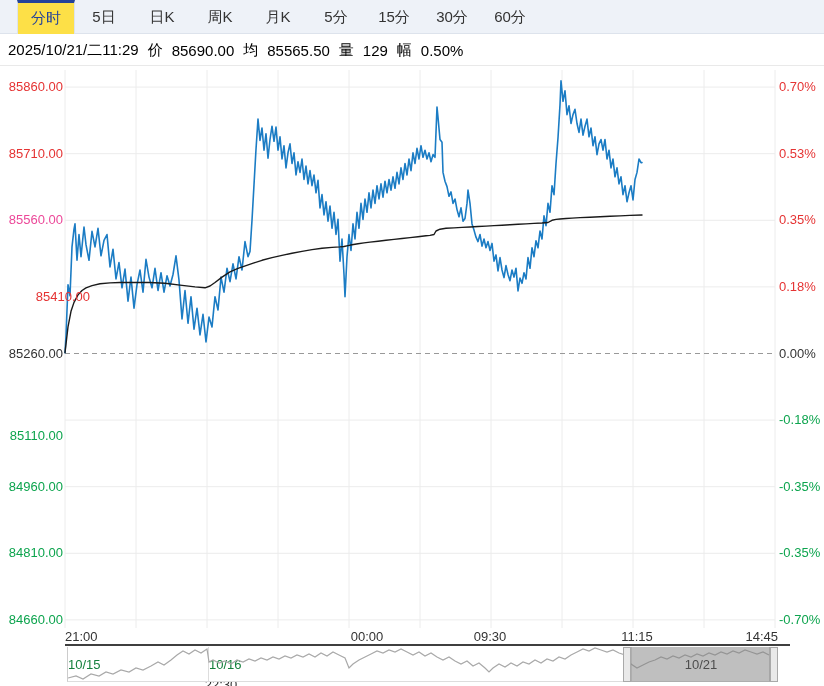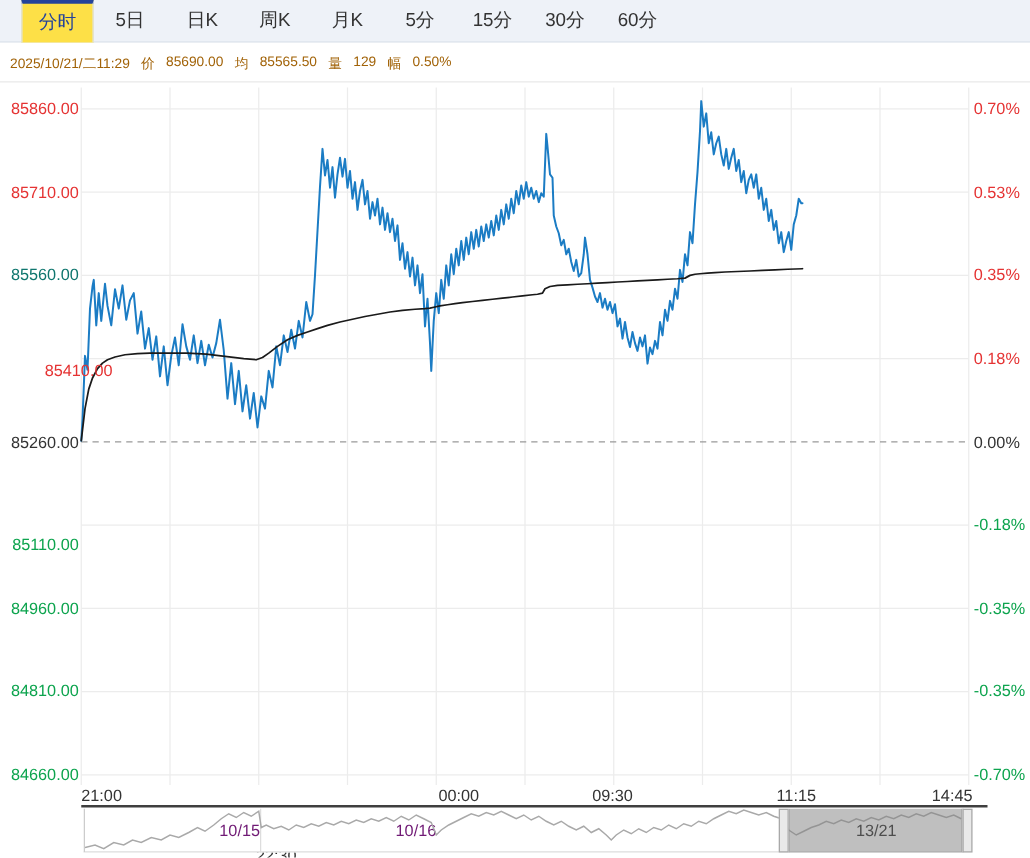--- a/index.html
+++ b/index.html
@@ -10,39 +10,39 @@
   
   #tab-bar { position:absolute; left:0; top:0; width:824px; height:34px;
     background:#eef2f8; border-bottom:1px solid #dde3ec; display:flex; padding-left:17px; }
   .tab { width:58px; height:34px; line-height:33px; text-align:center; font-size:15px;
     color:#333; cursor:pointer; }
   .tab.active { background:#fde047; border-top:3px solid #24439a; line-height:29px;
     color:#24439a; border-left:1px solid #dde3ec; border-right:1px solid #dde3ec; }
 
   
   #info-bar { position:absolute; left:0; top:35px; width:824px; height:31px;
-    border-bottom:1px solid #e9e9e9; font-size:11px; color:#a16207;
+    border-bottom:1px solid #e9e9e9; font-size:15px; color:#000000;
     display:flex; align-items:center; padding-left:8px; white-space:pre; }
   #info-bar span { margin-right:9px; }
 
   svg#chart { position:absolute; left:0; top:0; }
 
   .l-lab, .r-lab { position:absolute; font-size:13px; height:16px; line-height:16px; }
   .l-lab { left:3px; width:60px; text-align:right; }
   .r-lab { left:779px; width:45px; text-align:left; }
   .x-lab { position:absolute; top:629px; font-size:13px; color:#333; height:15px; line-height:15px; }
 
   
   #nav-track { position:absolute; left:67px; top:647px; width:703px; height:35px;
     border-left:1px solid #ccc; border-right:1px solid #ccc; border-bottom:1px solid #ddd;
     background:#fff; }
   .nav-seg { position:absolute; top:0; height:35px; border-left:1px solid #ddd; }
   .nav-seg:first-child { border-left:none; }
   .nav-lab { position:absolute; top:9px; height:18px; line-height:18px; width:100%;
-    text-align:right; font-size:13px; color:#701a75; }
+    text-align:left; font-size:13px; color:#15803d; }
   #nav-selection { position:absolute; top:0; height:35px; background:rgba(128,128,128,0.5); }
   #nav-sel-label { position:absolute; top:9px; height:18px; line-height:18px;
     text-align:center; font-size:13px; color:#4d4d4d; z-index:3; }
   .nav-handle { position:absolute; top:0; width:8px; height:35px; background:#e9e9e9;
     border:1px solid #a9a9a9; z-index:4; cursor:ew-resize; }
 </style>
 </head>
 <body>
 
 <div id="stage">
@@ -93,21 +93,21 @@
       <line x1="65" y1="553.3" x2="775" y2="553.3" stroke="#ececec" stroke-width="1"></line>
       <line x1="65" y1="619.9" x2="775" y2="619.9" stroke="#ececec" stroke-width="1"></line>
       <polyline points="65,352.6 66,335.7 68,284.7 70,295.8 72,246.9 74,229.2 75,223.9 77,260.3 79,234.5 81,256.7 84,227.0 86,244.7 89,260.3 92,231.4 95,246.9 98,228.3 101,255.8 104,240.3 107,234.5 110,266.9 113,249.2 116,278.9 119,262.5 122,287.8 125,269.1 128,301.1 131,277.1 134,308.2 137,284.7 140,270.0 143,292.2 146,259.4 149,277.1 152,287.8 155,268.3 158,290.5 161,272.7 164,292.2 167,275.8 170,286.0 173,274.5 176,255.8 179,280.2 182,318.9 185,290.5 188,323.3 191,296.7 194,329.1 197,308.2 200,334.9 203,314.4 206,342.0 209,317.1 212,326.9 215,296.7 218,310.0 221,277.1 224,292.2 227,268.3 230,281.6 233,263.8 236,278.9 239,256.7 242,270.0 245,241.6 248,256.7 250,251.4 252,220.3 254,184.8 256,149.3 258,119.1 260,140.4 262,128.0 264,150.2 266,133.7 268,158.1 270,139.5 272,126.2 274,141.3 276,127.1 278,150.2 280,136.8 282,159.0 284,145.7 286,167.9 288,152.8 290,143.9 292,163.5 294,152.8 296,175.0 298,161.7 300,172.4 302,159.0 304,179.5 306,166.1 308,183.9 310,170.6 312,185.7 314,175.0 316,192.8 318,180.3 320,207.9 322,194.6 324,215.0 326,201.7 328,221.2 330,206.1 332,228.3 334,212.3 336,234.5 338,219.4 340,261.1 342,239.0 344,274.5 345,296.7 347,256.7 349,234.5 351,250.5 353,223.9 355,239.0 357,212.3 359,228.3 361,203.4 363,219.4 365,199.0 367,212.3 369,192.8 371,207.9 373,190.1 375,203.4 377,185.7 379,199.0 381,183.9 383,197.2 385,181.2 387,192.8 389,179.5 391,190.1 393,176.8 395,188.3 397,172.4 399,183.9 401,167.9 403,179.5 405,163.5 407,175.0 409,159.0 411,170.6 413,152.8 415,163.5 417,148.4 419,159.0 421,145.7 423,157.3 425,150.2 427,159.0 429,152.8 431,161.7 433,154.6 435,157.3 437,107.1 438,117.3 440,139.5 442,142.2 443,172.4 445,181.2 447,186.6 449,196.3 451,191.9 453,203.4 455,199.0 457,209.6 459,216.8 461,207.9 463,221.2 465,218.5 467,203.4 468,190.1 470,203.4 472,223.9 474,230.1 476,237.2 478,241.6 480,234.5 482,246.1 484,239.0 486,247.8 488,241.6 490,250.5 492,243.4 494,261.1 496,254.9 498,270.9 500,257.6 502,270.0 504,277.6 506,265.6 508,274.5 510,280.7 512,270.0 514,277.1 516,268.3 518,290.9 520,278.0 522,283.3 524,272.7 526,278.9 528,257.6 530,268.3 532,247.8 534,256.7 536,240.7 538,247.8 540,231.0 542,239.0 544,215.9 546,225.6 548,203.4 550,212.3 552,185.7 554,194.6 556,163.5 558,137.7 560,104.9 561,80.9 563,101.3 565,90.7 567,114.6 569,105.8 571,123.5 573,114.6 575,109.3 577,123.5 579,132.4 581,119.1 583,135.1 585,126.2 587,119.1 589,136.8 591,128.0 593,145.7 595,136.8 597,154.6 599,143.9 601,139.5 603,150.2 605,139.5 607,159.0 609,150.2 611,167.9 613,159.0 615,176.8 617,167.9 619,183.9 621,176.8 623,194.6 625,185.7 627,201.7 629,192.8 631,185.7 633,199.9 635,179.5 637,172.4 639,159.0 641,162.6 642,162.6" fill="none" stroke="#1b7cc4" stroke-width="1.6" stroke-linejoin="round" stroke-linecap="round"></polyline>
       <polyline points="65,352.6 68,326.9 71,311.3 74,302.4 78,294.9 82,290.5 86,287.8 92,285.6 100,283.8 110,282.9 120,282.5 135,282.5 150,282.5 165,283.3 180,285.1 195,286.9 205,287.8 210,286.0 215,282.5 222,277.1 230,271.8 238,268.3 246,265.6 254,262.9 262,260.3 272,257.6 282,255.4 292,253.2 302,251.4 312,249.6 322,248.3 332,247.4 340,246.9 344,246.5 348,245.6 352,244.7 358,243.8 364,242.9 370,242.1 378,241.2 386,240.3 394,239.4 402,238.5 410,237.6 418,236.7 426,235.8 430,235.4 434,234.5 436,231.0 440,229.2 446,228.3 454,227.9 462,227.4 470,227.0 478,226.5 486,226.1 494,225.6 502,225.2 510,224.7 518,224.3 526,223.9 534,223.4 542,223.0 548,222.5 552,220.3 556,219.4 560,219.0 566,218.5 572,218.1 580,217.6 590,217.2 600,216.8 610,216.3 620,215.9 630,215.4 642,215.0" fill="none" stroke="#1a1a1a" stroke-width="1.4" stroke-linejoin="round" stroke-linecap="round"></polyline>
       <line x1="65" y1="645" x2="790" y2="645" stroke="#3f3f3f" stroke-width="2"></line>
     </svg>
 
   <div id="left-axis">
       <div class="l-lab" style="top: 79.1056px; color: rgb(229, 51, 51);">85860.00</div>
       <div class="l-lab" style="top: 145.704px; color: rgb(229, 51, 51);">85710.00</div>
-      <div class="l-lab" style="top: 212.303px; color: #0f766e;">85560.00</div>
+      <div class="l-lab" style="top: 212.303px; color: #ec4899;">85560.00</div>
       <div class="l-lab" style="top: 289px; color: rgb(229, 51, 51); margin-left: 27px;">85410.00</div>
       <div class="l-lab" style="top: 345.5px; color: rgb(51, 51, 51);">85260.00</div>
       <div class="l-lab" style="top: 412.099px; color: rgb(13, 164, 78); margin-top: 16px;">85110.00</div>
       <div class="l-lab" style="top: 478.697px; color: rgb(13, 164, 78);">84960.00</div>
       <div class="l-lab" style="top: 545.296px; color: rgb(13, 164, 78);">84810.00</div>
       <div class="l-lab" style="top: 611.894px; color: rgb(13, 164, 78);">84660.00</div>
     </div>
   <div id="right-axis">
       <div class="r-lab" style="top: 79.1056px; color: rgb(229, 51, 51);">0.70%</div>
       <div class="r-lab" style="top: 145.704px; color: rgb(229, 51, 51);">0.53%</div>
@@ -133,18 +133,18 @@
         <div class="nav-lab">10/15</div>
       </div>
       <div class="nav-seg" style="left: 140px; width: 141px;">
         <div class="nav-lab">10/16</div>
       </div>
       <div class="nav-seg" style="left: 563px; width: 140px;"></div>
       <svg width="703" height="35" style="position:absolute;left:0;top:0">
      <polyline points="0,31 8,29 15,32 23,27 31,29 38,25 45,27 53,23 61,25 68,21 75,23 83,19 90,15 96,18 103,13 109,8 115,4 121,7 127,3 133,6 139,2 141,15 145,13 151,16 157,14 163,17 169,13 175,15 181,12 187,14 193,11 199,13 205,10 211,12 217,9 223,11 229,8 235,10 241,7 247,10 253,6 259,9 265,5 271,8 277,11 281,21 285,17 291,13 297,10 303,7 309,4 315,6 321,3 327,5 333,2 339,5 345,8 351,5 357,9 363,6 369,10 375,13 381,10 387,14 393,17 399,14 405,19 411,16 417,21 421,25 425,21 431,17 437,20 443,16 449,19 455,15 461,17 467,13 473,16 479,12 485,14 491,10 497,12 503,8 509,5 515,2 521,4 527,1 533,3 539,5 545,3 551,6 557,8 563,17 569,21 575,18 581,15 587,13 593,10 599,12 605,9 611,11 617,8 623,10 629,7 635,9 641,6 647,8 653,5 659,7 665,4 671,6 677,3 683,5 689,7 695,5 701,8" fill="none" stroke="#a9a9a9" stroke-width="1.2"></polyline>
       </svg>
       <div id="nav-selection" style="left: 563px; width: 140px;"></div>
-      <div id="nav-sel-label" style="left: 563px; width: 140px;">13/21</div>
+      <div id="nav-sel-label" style="left: 563px; width: 140px;">10/21</div>
     </div>
   <div class="nav-handle" id="nav-handle-left" style="left: 623px; top: 647px;"></div>
   <div class="nav-handle" id="nav-handle-right" style="left: 770px; top: 647px;"></div>
 
 </div>
 
 </body></html>

